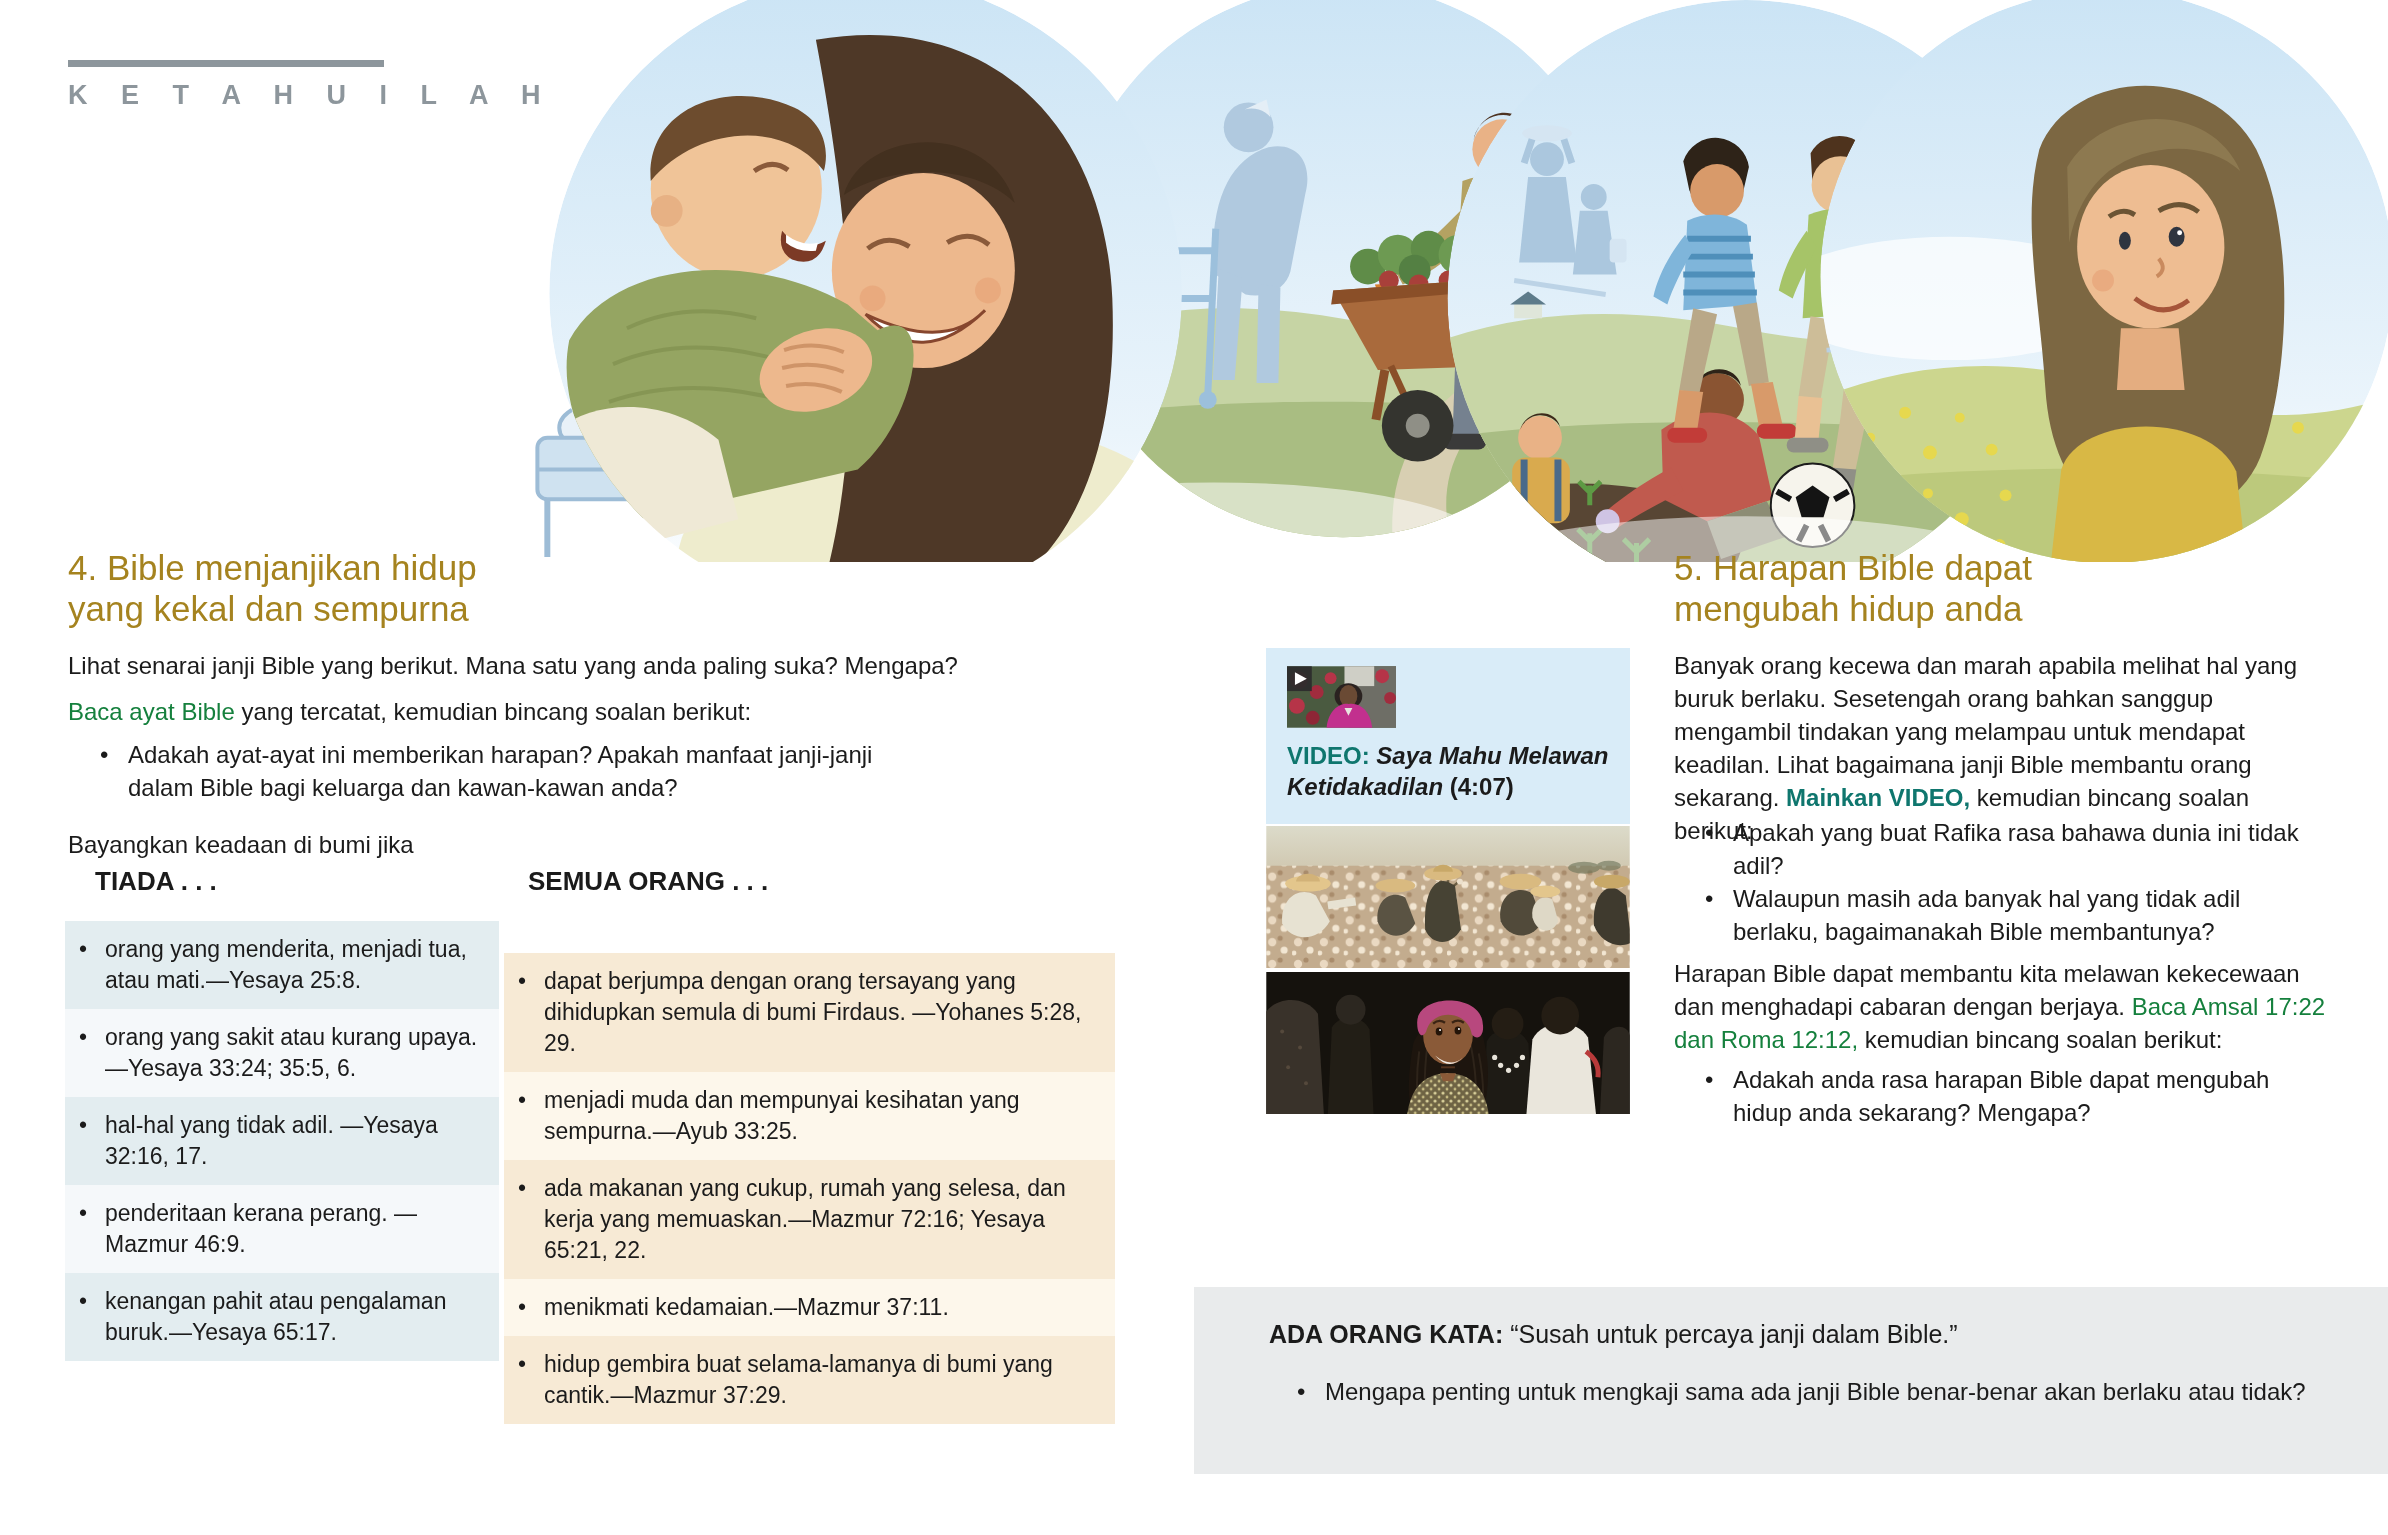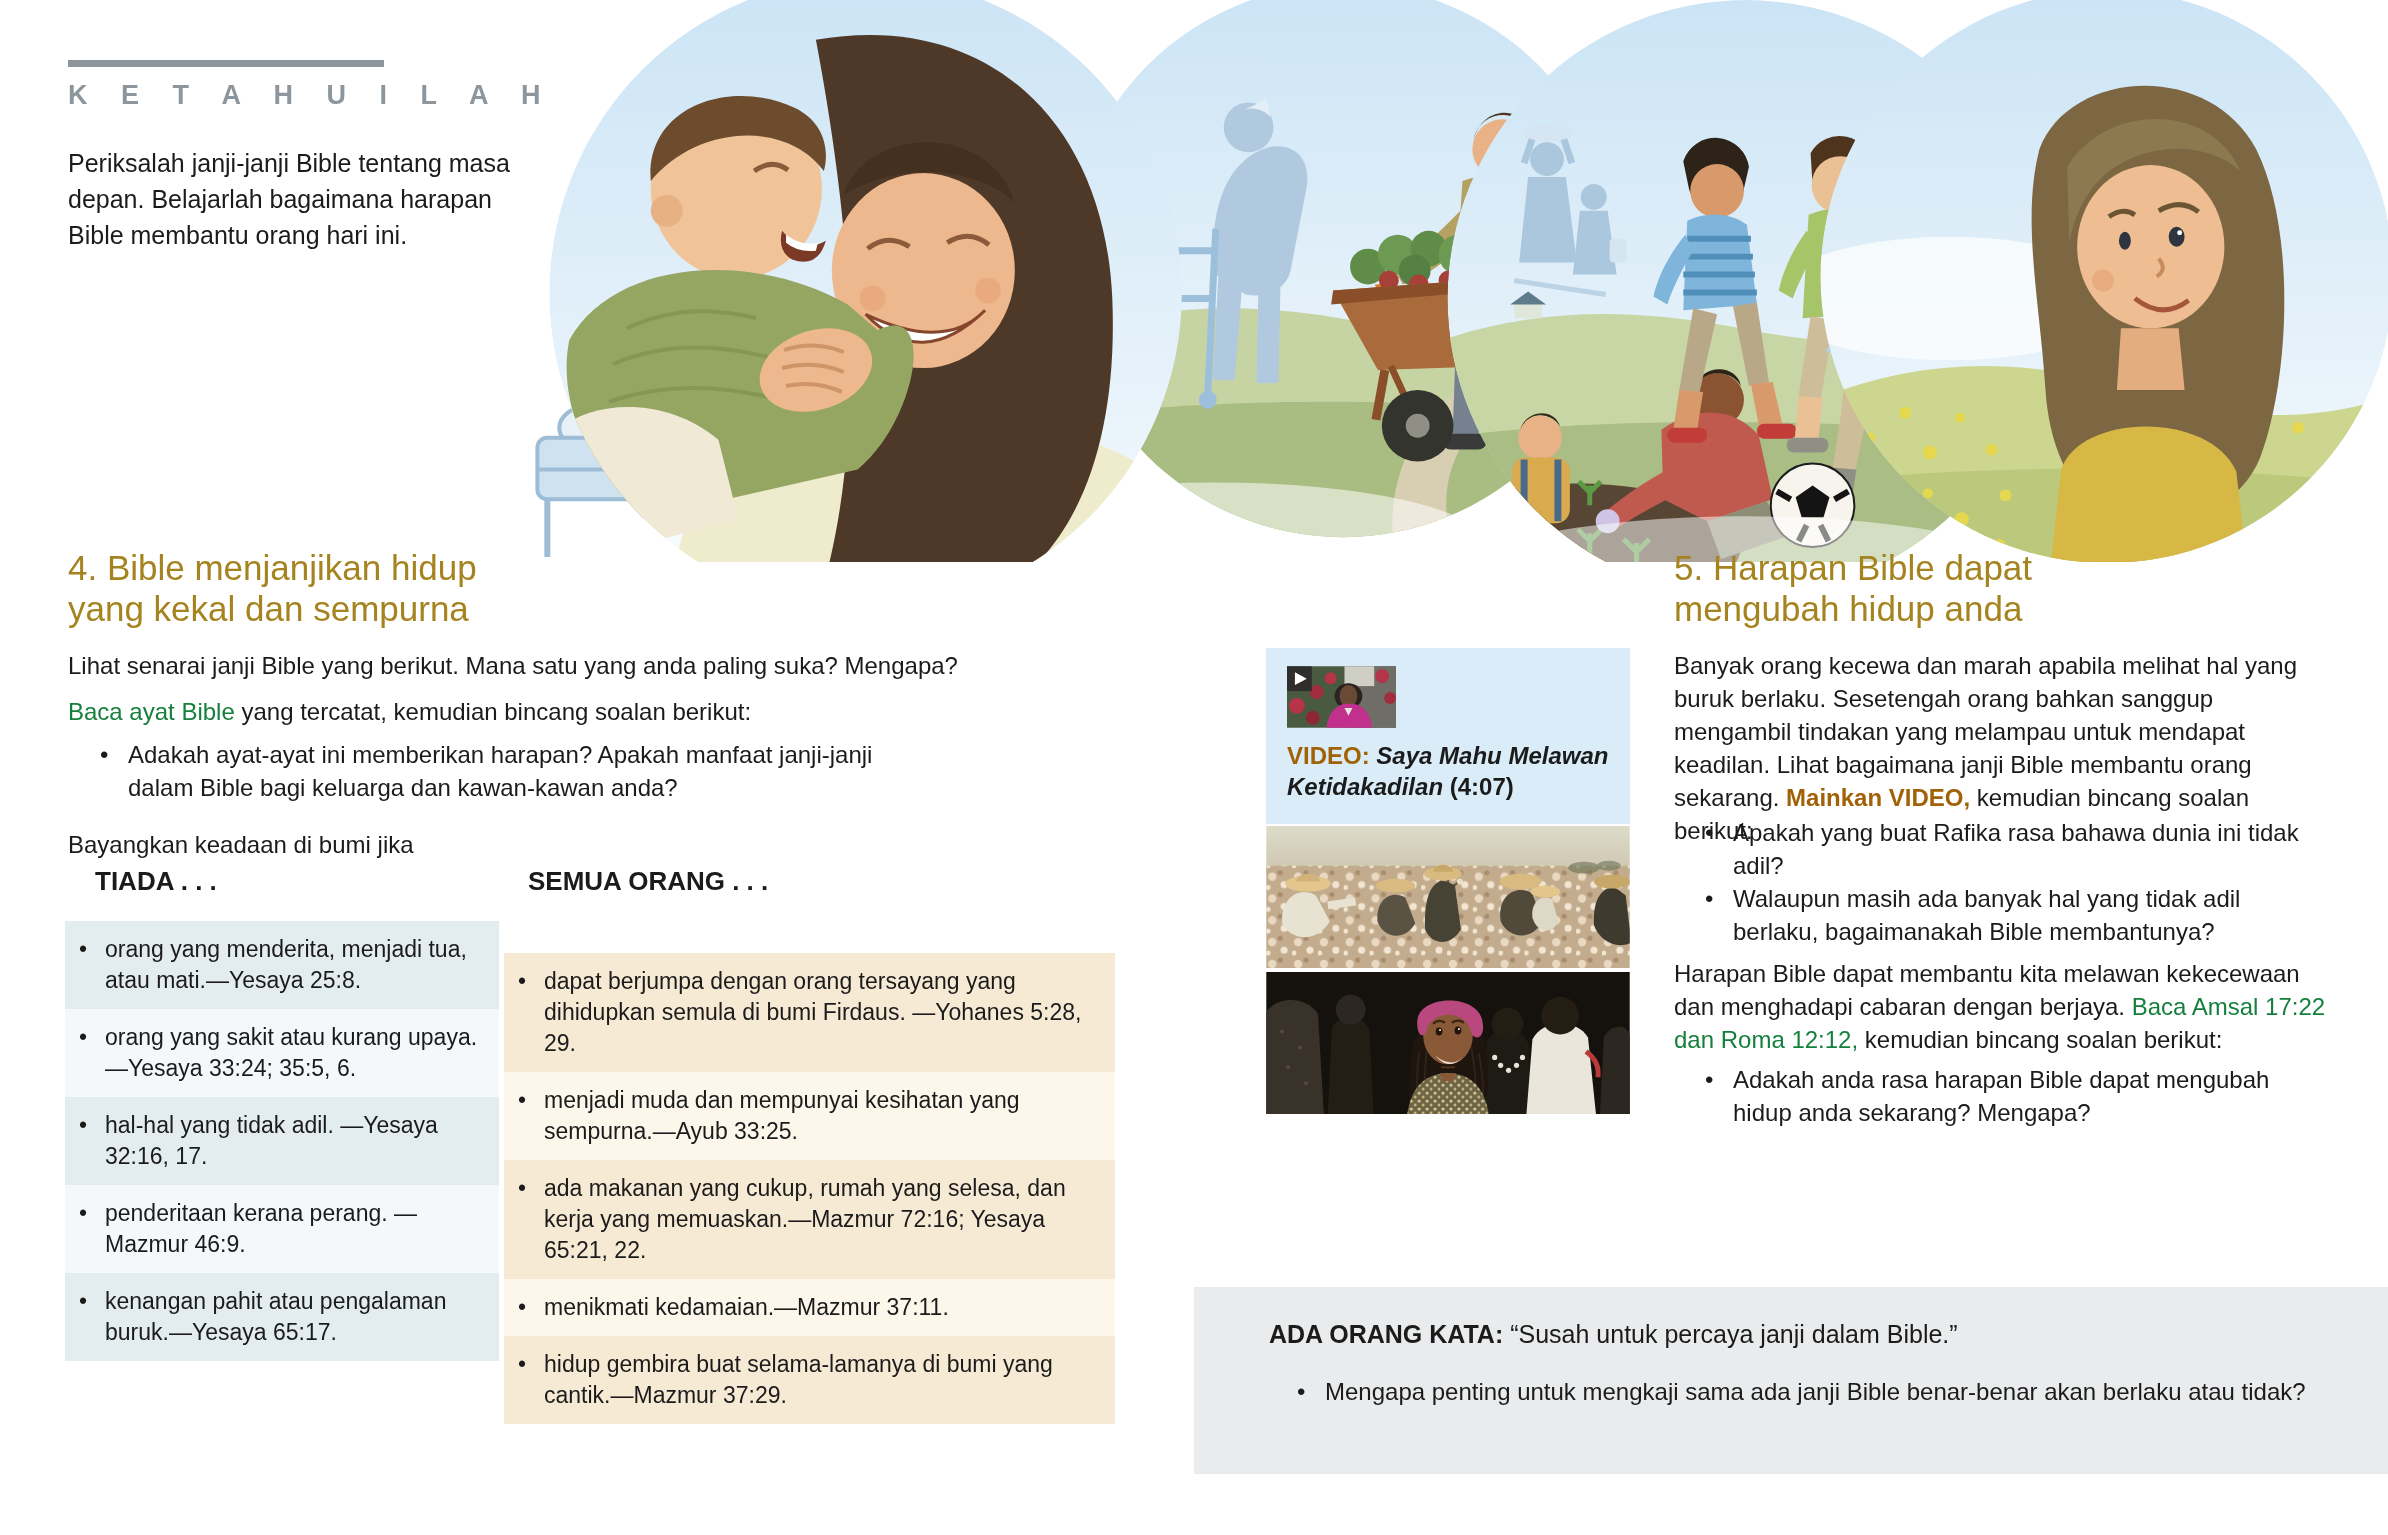--- a/index.html
+++ b/index.html
@@ -3,21 +3,21 @@
 <meta charset="utf-8">
 <style>
   html,body{margin:0;padding:0;background:#ffffff;}
   .page{position:relative;width:2388px;height:1474px;overflow:hidden;background:#fff;
         font-family:"Liberation Sans",sans-serif;color:#1b1b1b;}
   .abs{position:absolute;}
   .t{font-size:24px;line-height:33px;}
   .bold{font-weight:bold;}
   .italic{font-style:italic;}
   .gold{color:#15803d;font-weight:normal;}
-  .bluelink{color:#a16207;font-weight:bold;}
+  .bluelink{color:#0f766e;font-weight:bold;}
   .goldhead{font-size:35px;line-height:41px;font-weight:normal;color:#a5831f;}
   .goldhead span{display:block;}
   
   .kbar{left:68px;top:60px;width:316px;height:7px;background:#8d969c;}
   .klabel{left:68px;top:80px;font-size:27px;font-weight:bold;letter-spacing:13px;color:#8d969c;}
   .kintro{left:68px;top:145px;width:448px;font-size:25px;line-height:36px;}
   
   .li{display:flex;}
   .li::before{content:"\2022";flex:0 0 28px;}
   .cell{display:flex;font-size:23px;line-height:31px;padding:13px 18px 13px 14px;}
@@ -38,21 +38,20 @@
   .objbullet{position:absolute;left:103px;top:88px;width:1055px;}
   svg{display:block;}
 </style>
 </head>
 <body>
 
 <div class="page">
 
   <div class="abs kbar"></div>
   <div class="abs klabel">K E T A H U I L A H</div>
-  <div class="abs kintro">Periksalah janji-janji Bible tentang masa depan. Belajarlah bagaimana harapan Bible membantu orang hari ini.</div>
 
   <div class="abs" style="left:517px;top:0;width:1871px;height:562px;">
     <svg viewBox="0 0 1880 565" width="1871" height="562" aria-hidden="true">
       <defs>
         <linearGradient id="gSky" x1="0" y1="0" x2="0" y2="1">
           <stop offset="0" stop-color="#cbe4f5"></stop>
             <stop offset="0.72" stop-color="#eaf4fb"></stop>
             <stop offset="1" stop-color="#ffffff"></stop>
         </linearGradient>
         <clipPath id="cp1">

